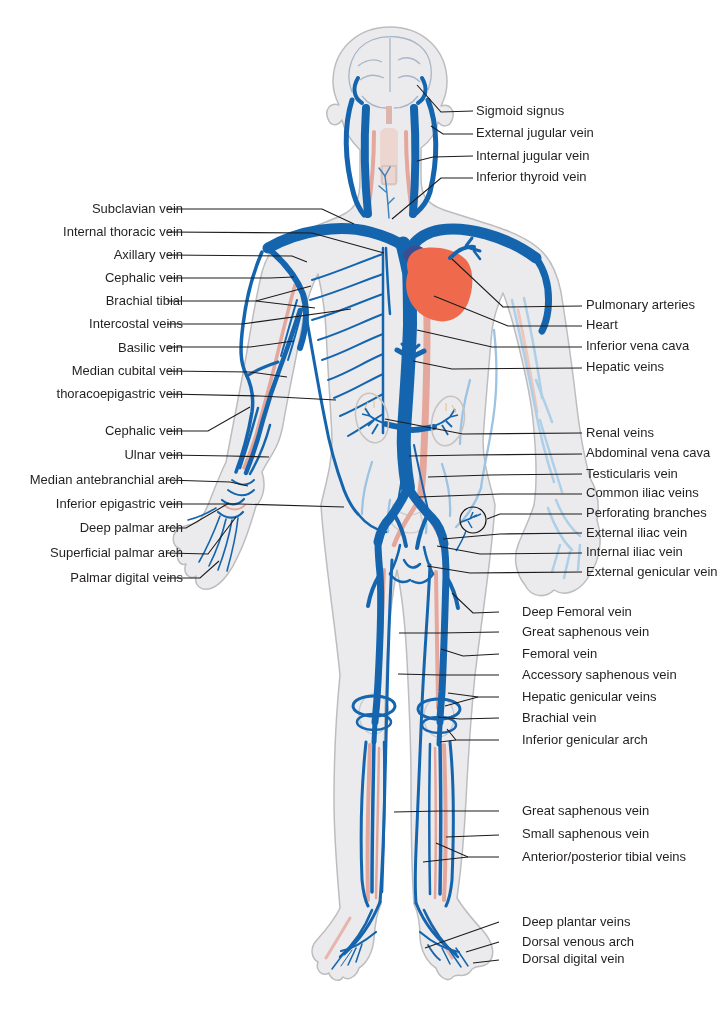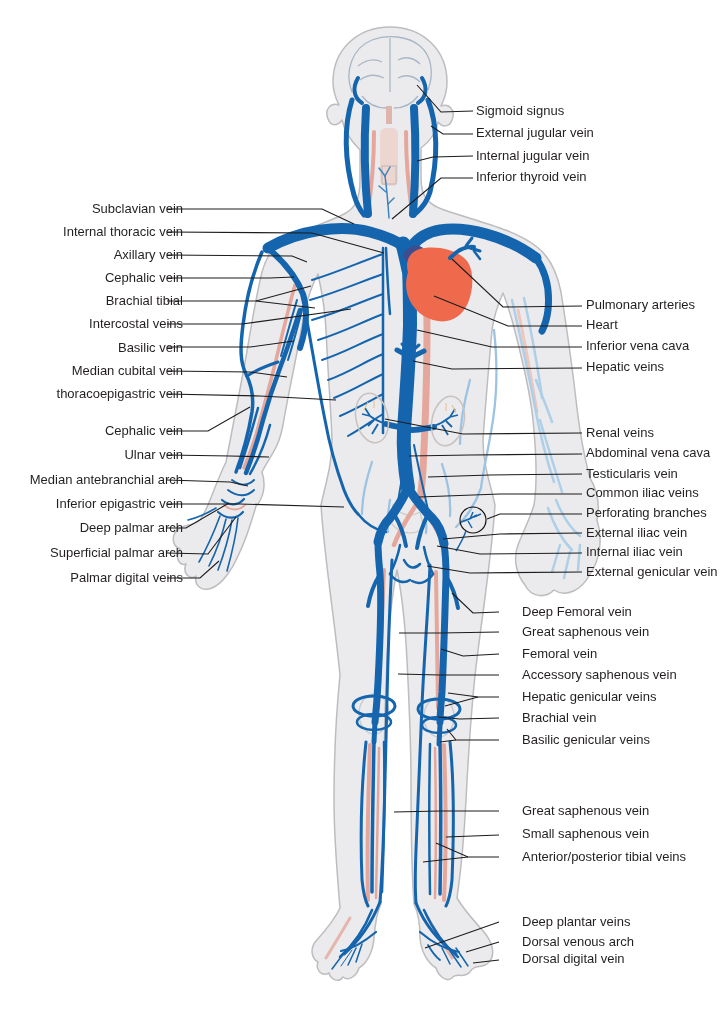--- a/index.html
+++ b/index.html
@@ -432,21 +432,21 @@
 <div class="lbl rB" style="top:524px">External iliac vein</div>
 <div class="lbl rB" style="top:543px">Internal iliac vein</div>
 <div class="lbl rB" style="top:563px">External genicular vein</div>
 
 <div class="lbl rC" style="top:603px">Deep Femoral vein</div>
 <div class="lbl rC" style="top:623px">Great saphenous vein</div>
 <div class="lbl rC" style="top:645px">Femoral vein</div>
 <div class="lbl rC" style="top:666px">Accessory saphenous vein</div>
 <div class="lbl rC" style="top:688px">Hepatic genicular veins</div>
 <div class="lbl rC" style="top:709px">Brachial vein</div>
-<div class="lbl rC" style="top:731px">Basilic genicular veins</div>
+<div class="lbl rC" style="top:731px">Inferior genicular arch</div>
 <div class="lbl rC" style="top:802px">Great saphenous vein</div>
 <div class="lbl rC" style="top:825px">Small saphenous vein</div>
 <div class="lbl rC" style="top:848px">Anterior/posterior tibial veins</div>
 <div class="lbl rC" style="top:913px">Deep plantar veins</div>
 <div class="lbl rC" style="top:933px">Dorsal venous arch</div>
 <div class="lbl rC" style="top:950px">Dorsal digital vein</div>
 
 </div>
 
 </body></html>

